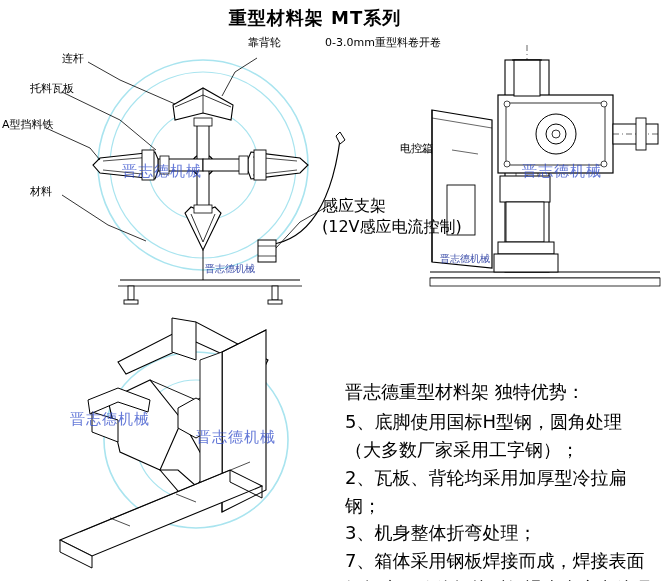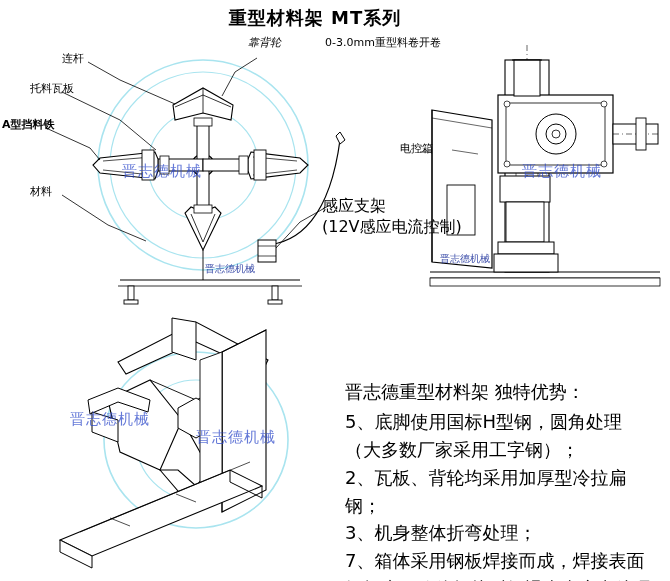--- a/index.html
+++ b/index.html
@@ -171,23 +171,23 @@
       <path d="M60 540 L230 470 L262 486 L92 556 Z" fill="#fff" stroke="#000" stroke-width="1.1"></path>
       <path d="M60 540 L60 552 L92 568 L92 556 Z" fill="#fff" stroke="#000" stroke-width="1"></path>
       <path d="M230 470 L230 482 L262 498 L262 486" fill="none" stroke="#000" stroke-width="1"></path>
       <path d="M80 532 L250 462" fill="none" stroke="#000" stroke-width=".7"></path>
       <path d="M176 494 L196 502" fill="none" stroke="#000" stroke-width=".7"></path>
       <path d="M110 518 L130 526" fill="none" stroke="#000" stroke-width=".7"></path>
     </g>
   </svg>
 
   <div class="lbl" style="left:62px;top:52px;">连杆</div>
-  <div class="lbl" style="left:248px;top:36px;font-style:italic;">靠背轮</div>
+  <div class="lbl" style="left:248px;top:36px;">靠背轮</div>
   <div class="lbl" style="left:30px;top:82px;">托料瓦板</div>
-  <div class="lbl" style="left:2px;top:118px;font-weight:bold;">A型挡料铁</div>
+  <div class="lbl" style="left:2px;top:118px;">A型挡料铁</div>
   <div class="lbl" style="left:30px;top:185px;">材料</div>
   <div class="notebox" style="left:322px;top:196px;">
     <div>感应支架</div>
     <div>(12V感应电流控制)</div>
   </div>
   <div class="lbl" style="left:400px;top:142px;">电控箱</div>
 
   <div class="wm" style="left:122px;top:162px;">晋志德机械</div>
   <div class="wm" style="left:522px;top:162px;">晋志德机械</div>
   <div class="wm sm" style="left:205px;top:262px;">晋志德机械</div>

